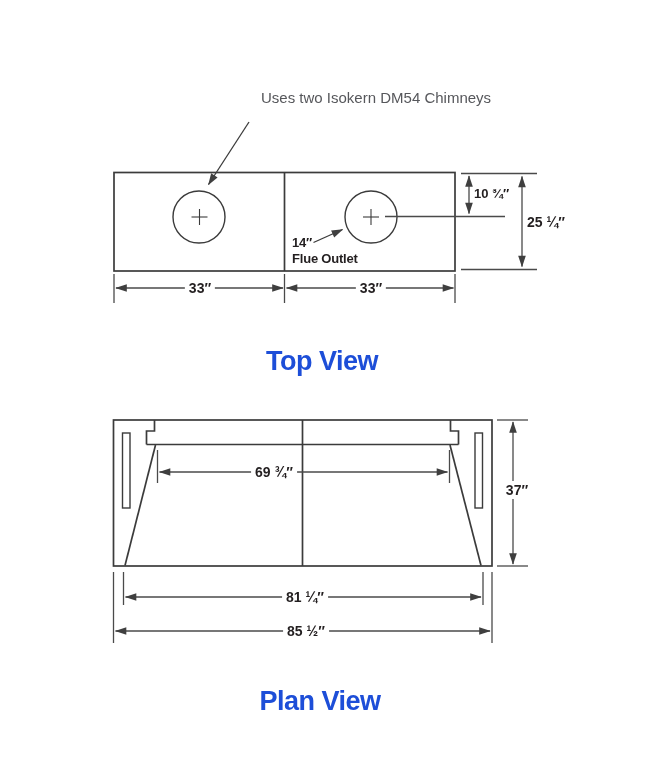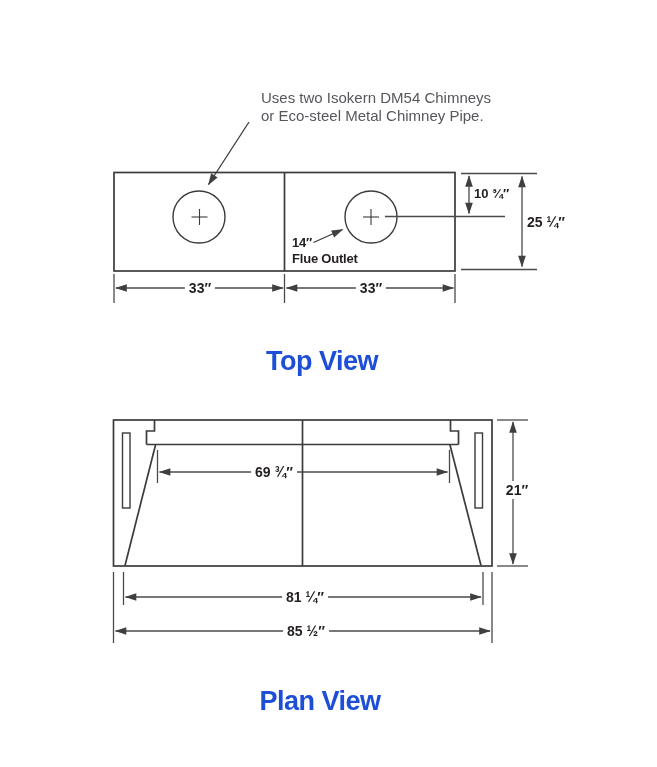--- a/index.html
+++ b/index.html
@@ -128,35 +128,34 @@
       <line x1="492" y1="572" x2="492" y2="643"></line>
 
       <line x1="125.5" y1="597" x2="481" y2="597" marker-start="url(#ah)" marker-end="url(#ah)"></line>
 
       <line x1="115.5" y1="631" x2="490" y2="631" marker-start="url(#ah)" marker-end="url(#ah)"></line>
     </g>
   </svg>
 
   <div class="note">
     <div>Uses two Isokern DM54 Chimneys</div>
-    <div>or Eco-steel Metal Chimney Pipe.</div>
   </div>
 
   <div class="fluelbl">
     <div>14″</div>
     <div>Flue Outlet</div>
   </div>
 
   <div class="lbl dimlbl" style="left:200px;top:288px;">33″</div>
   <div class="lbl dimlbl" style="left:371px;top:288px;">33″</div>
   <div class="lbl sidelbl" style="left:474px;top:193px;font-size:13px;">10 ¾″</div>
   <div class="lbl sidelbl" style="left:527px;top:222px;">25 ¼″</div>
 
   <div class="view-title" style="left:322px;top:346px;">Top View</div>
 
   <div class="lbl dimlbl" style="left:274px;top:472px;">69 ¾″</div>
-  <div class="lbl dimlbl" style="left:517px;top:490px;">21″</div>
+  <div class="lbl dimlbl" style="left:517px;top:490px;">37″</div>
   <div class="lbl dimlbl" style="left:305px;top:597px;">81 ¼″</div>
   <div class="lbl dimlbl" style="left:306px;top:631px;">85 ½″</div>
 
   <div class="view-title" style="left:320px;top:670px;margin-top:16px;">Plan View</div>
 
 </div>
 
 </body></html>

